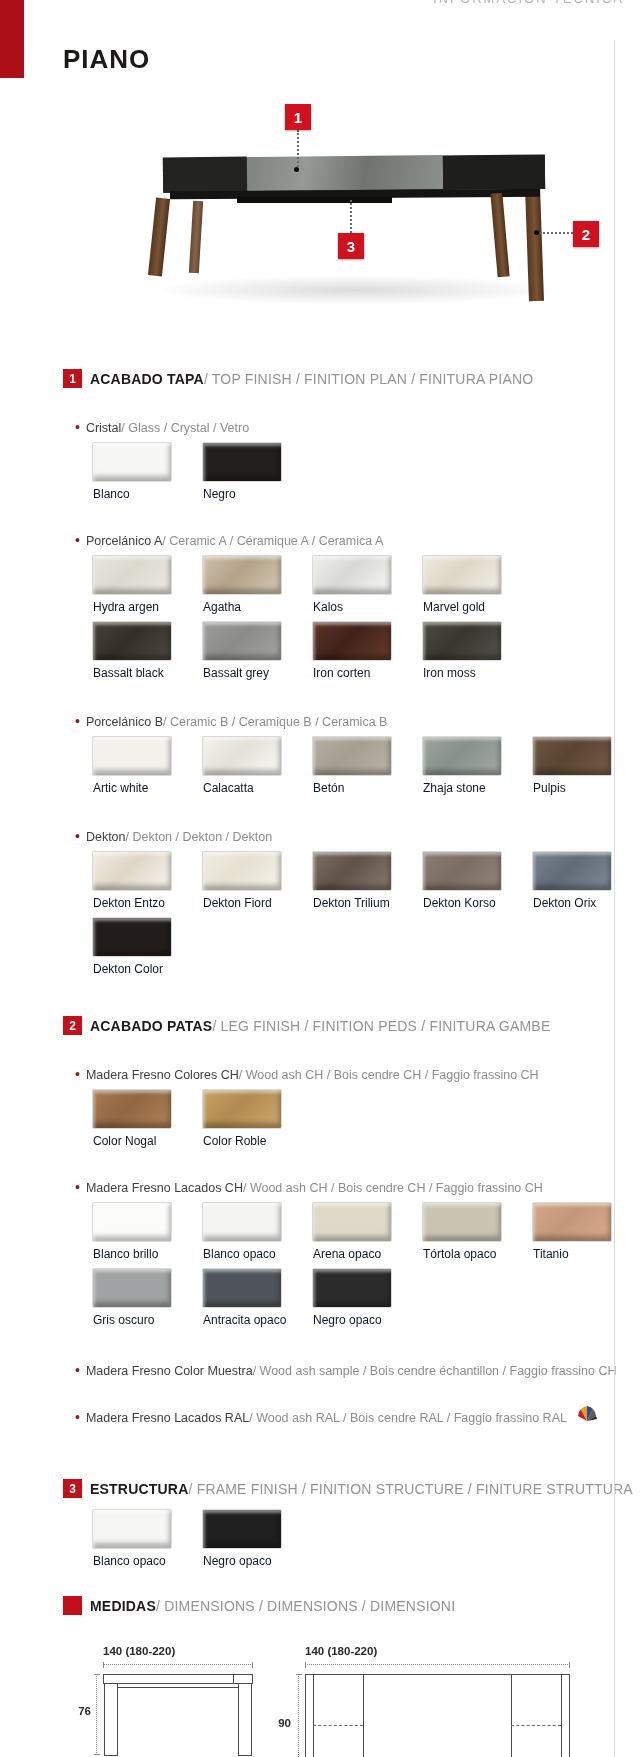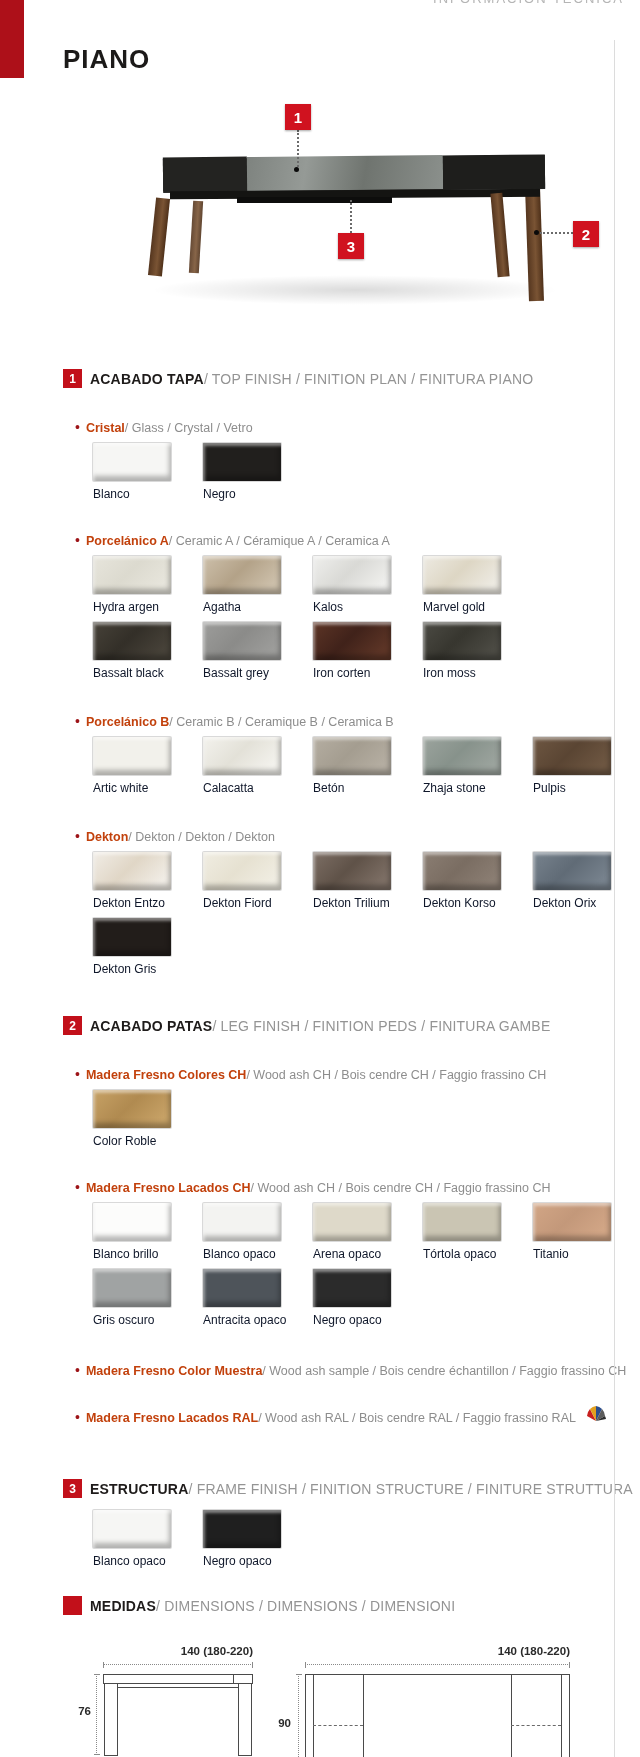--- a/index.html
+++ b/index.html
@@ -35,40 +35,40 @@
   .marker-dot{position:absolute;width:5px;height:5px;border-radius:50%;background:#0a0a0a;}
   
   .content{margin-left:63px;width:548px;}
   .sec-head{display:flex;align-items:center;font-size:14px;}
   .numtile{width:19px;height:19px;background:#c2101a;color:#fff;font-size:12px;font-weight:bold;
       display:flex;align-items:center;justify-content:center;margin-right:8px;flex:0 0 19px;}
   .sec-title{font-weight:bold;color:#1e1b1a;letter-spacing:.2px;white-space:nowrap;}
   .sec-sub{color:#949494;letter-spacing:.2px;white-space:nowrap;}
   .grp-line{display:flex;align-items:baseline;font-size:12.5px;margin-left:12px;}
   .bullet{color:#9d1418;font-size:14px;margin-right:6px;line-height:12px;}
-  .grp-title{font-weight:bold;color:#c2410c;white-space:nowrap;}
+  .grp-title{font-weight:normal;color:#404040;white-space:nowrap;}
   .grp-sub{color:#8d8d8d;white-space:nowrap;margin-top:7px;}
   .sw-row{display:flex;margin-left:30px;}
   .swatch{flex:0 0 110px;}
   .tile{width:78px;height:38px;border-radius:1px;
       box-shadow:0 0 0 1px rgba(0,0,0,.15), inset 2px 3px 3px rgba(255,255,255,.45), inset -2px -5px 5px rgba(0,0,0,.28);}
   .sw-label{margin-top:6px;font-size:12px;color:#0f172a;white-space:nowrap;}
   .mt26{margin-top:26px}.mt28{margin-top:28px}.mt30{margin-top:30px}.mt40{margin-top:40px}
   .mt54{margin-top:54px}.mt14{margin-top:14px}.mt12{margin-top:12px}.mt8{margin-top:8px}.mt22{margin-top:22px}
   .ral-icon{margin-left:8px;align-self:center;}
   
   .drawings{position:relative;height:160px;}
   .outline{position:absolute;border:1px solid #4a4a4a;background:#fff;}
   .dim-h{position:absolute;border-top:1px dotted #8a8a8a;}
   .dim-h::before,.dim-h::after{content:"";position:absolute;top:-3px;height:6px;border-left:1px solid #8a8a8a;}
   .dim-h::before{left:0;} .dim-h::after{right:0;}
   .dim-v{position:absolute;border-left:1px dotted #8a8a8a;}
   .dim-v::before,.dim-v::after{content:"";position:absolute;left:-3px;width:6px;border-top:1px solid #8a8a8a;}
   .dim-v::before{top:0;} .dim-v::after{bottom:0;}
-  .dim-label{position:absolute;font-size:11.5px;font-weight:bold;color:#2a2a2a;text-align:right;}
+  .dim-label{position:absolute;font-size:11.5px;font-weight:bold;color:#2a2a2a;text-align:left;}
   .vline{position:absolute;border-left:1px solid #4a4a4a;}
   .hline{position:absolute;border-top:1px solid #4a4a4a;}
   .dashline{position:absolute;border-top:1px dashed #6a6a6a;}
 </style>
 </head>
 <body>
 
 <div class="page">
 
   <div class="left-stripe"></div>
@@ -219,36 +219,40 @@
     <div class="sw-label">Dekton Korso</div>
   </div>
         <div class="swatch">
     <div class="tile" style="background: linear-gradient(135deg, rgb(120, 131, 142) 0%, rgb(96, 107, 118) 45%, rgb(120, 131, 142) 85%);"></div>
     <div class="sw-label">Dekton Orix</div>
   </div>
       </div>
     <div class="sw-row mt8">
         <div class="swatch">
     <div class="tile" style="background: rgb(34, 29, 26);"></div>
-    <div class="sw-label">Dekton Gris</div>
+    <div class="sw-label">Dekton Color</div>
   </div>
       </div>
 
     <div class="sec-head mt40">
       <div class="numtile">2</div>
       <span class="sec-title">ACABADO PATAS</span>
       <span class="sec-sub"> / LEG FINISH / FINITION PEDS / FINITURA GAMBE</span>
     </div>
 
     <div class="grp-line mt26">
       <span class="bullet">•</span>
       <span class="grp-title">Madera Fresno Colores CH</span>
       <span class="grp-sub"> / Wood ash CH / Bois cendre CH / Faggio frassino CH</span>
     </div>
     <div class="sw-row mt8">
+        <div class="swatch">
+    <div class="tile" style="background: linear-gradient(135deg, rgb(168, 123, 82) 0%, rgb(143, 103, 65) 45%, rgb(168, 123, 82) 85%);"></div>
+    <div class="sw-label">Color Nogal</div>
+  </div>
         <div class="swatch">
     <div class="tile" style="background: linear-gradient(135deg, rgb(199, 162, 102) 0%, rgb(176, 138, 80) 45%, rgb(199, 162, 102) 85%);"></div>
     <div class="sw-label">Color Roble</div>
   </div>
       </div>
 
     <div class="grp-line mt26">
       <span class="bullet">•</span>
       <span class="grp-title">Madera Fresno Lacados CH</span>
       <span class="grp-sub"> / Wood ash CH / Bois cendre CH / Faggio frassino CH</span>

